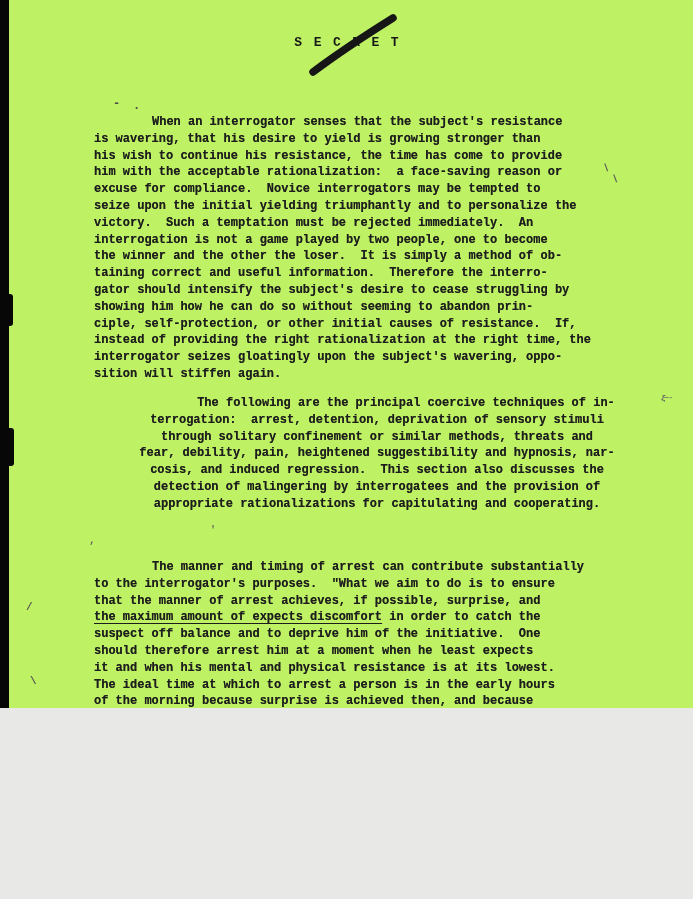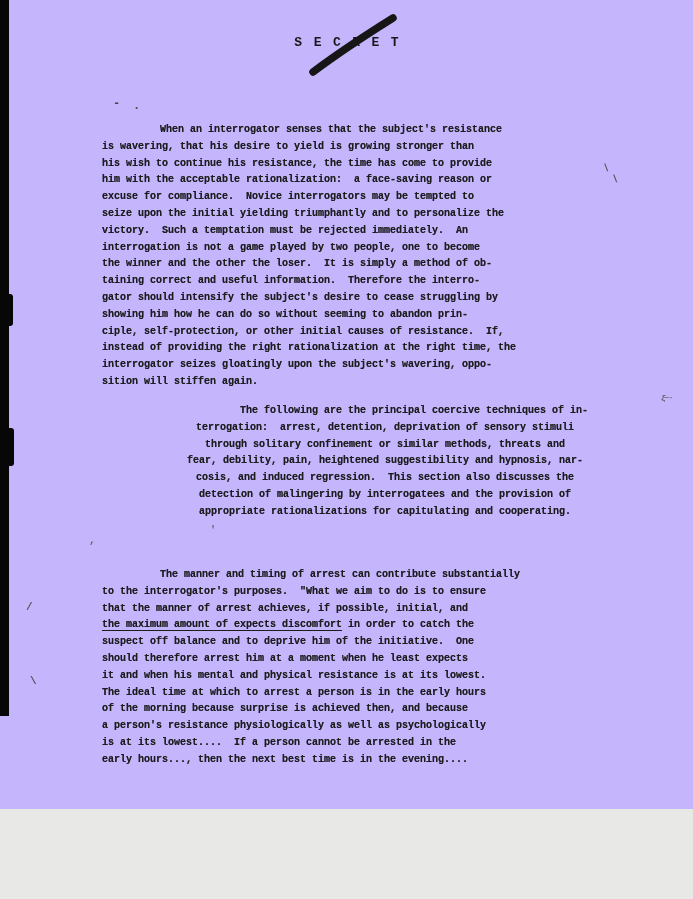--- a/index.html
+++ b/index.html
@@ -1,18 +1,18 @@
 <!DOCTYPE html>
 <html><head>
 <meta charset="utf-8">
 <style>
   html,body { margin:0; padding:0; background:#e8e8e6; }
   .page {
-    position:relative; width:693px; height:809px;
-    background:#c4b5fd; overflow:hidden;
+    position:relative; width:693px; height:708px;
+    background:#bef264; overflow:hidden;
     font-family:"Liberation Mono","DejaVu Sans Mono",monospace;
     color:#1d1d1d;
   }
   
   .left-bar   { position:absolute; left:0; top:0; width:9px; height:716px; background:#070707; }
   .left-notch1{ position:absolute; left:0; top:294px; width:13px; height:32px; background:#070707; border-radius:0 3px 3px 0; }
   .left-notch2{ position:absolute; left:0; top:428px; width:14px; height:38px; background:#070707; border-radius:0 3px 3px 0; }
   .bottom-bar { position:absolute; left:0; top:890px; width:693px; height:9px; background:#0a0a0a; }
 
   
@@ -23,22 +23,22 @@
   }
   .banner-top    { top:35px; }
   .banner-bottom { top:856px; transform:translateX(13px); }
   .strike { position:absolute; pointer-events:none; }
   .strike-top    { left:303px; top:10px; }
   .strike-bottom { left:322px; top:828px; }
 
   
   .txt {
     position:absolute; left:94px; width:566px;
-    font-size:10px; line-height:16.8px; font-weight:700;
-    white-space:pre-wrap; margin:8px;
+    font-size:12px; line-height:16.8px; font-weight:700;
+    white-space:pre-wrap; margin:0;
     text-shadow:0 0 0.6px rgba(25,25,25,0.65);
   }
   .indent { text-indent:58px; }
   .para1 { top:114px; }
   .para2 { top:395px;text-align:center; }
   .heading { top:529px; }
   .heading .sec-title {
     margin-left:43px; display:inline-block;
     border-bottom:1.4px solid #1d1d1d; padding:0 4px 1px 0;
   }
@@ -101,21 +101,21 @@
 terrogation:  arrest, detention, deprivation of sensory stimuli
 through solitary confinement or similar methods, threats and
 fear, debility, pain, heightened suggestibility and hypnosis, nar-
 cosis, and induced regression.  This section also discusses the
 detection of malingering by interrogatees and the provision of
 appropriate rationalizations for capitulating and cooperating.</p>
 
 
   <p class="txt indent para3"><span>The manner and timing of arrest can contribute substantially
 to the interrogator's purposes.  "What we aim to do is to ensure
-that the manner of arrest achieves, if possible, initial, and
+that the manner of arrest achieves, if possible, surprise, and
 </span><span class="uline">the maximum amount of expects discomfort</span><span> in order to catch the
 suspect off balance and to deprive him of the initiative.  One
 should therefore arrest him at a moment when he least expects
 it and when his mental and physical resistance is at its lowest.
 The ideal time at which to arrest a person is in the early hours
 of the morning because surprise is achieved then, and because
 a person's resistance physiologically as well as psychologically
 is at its lowest....  If a person cannot be arrested in the
 early hours..., then the next best time is in the evening....</span></p>
 

